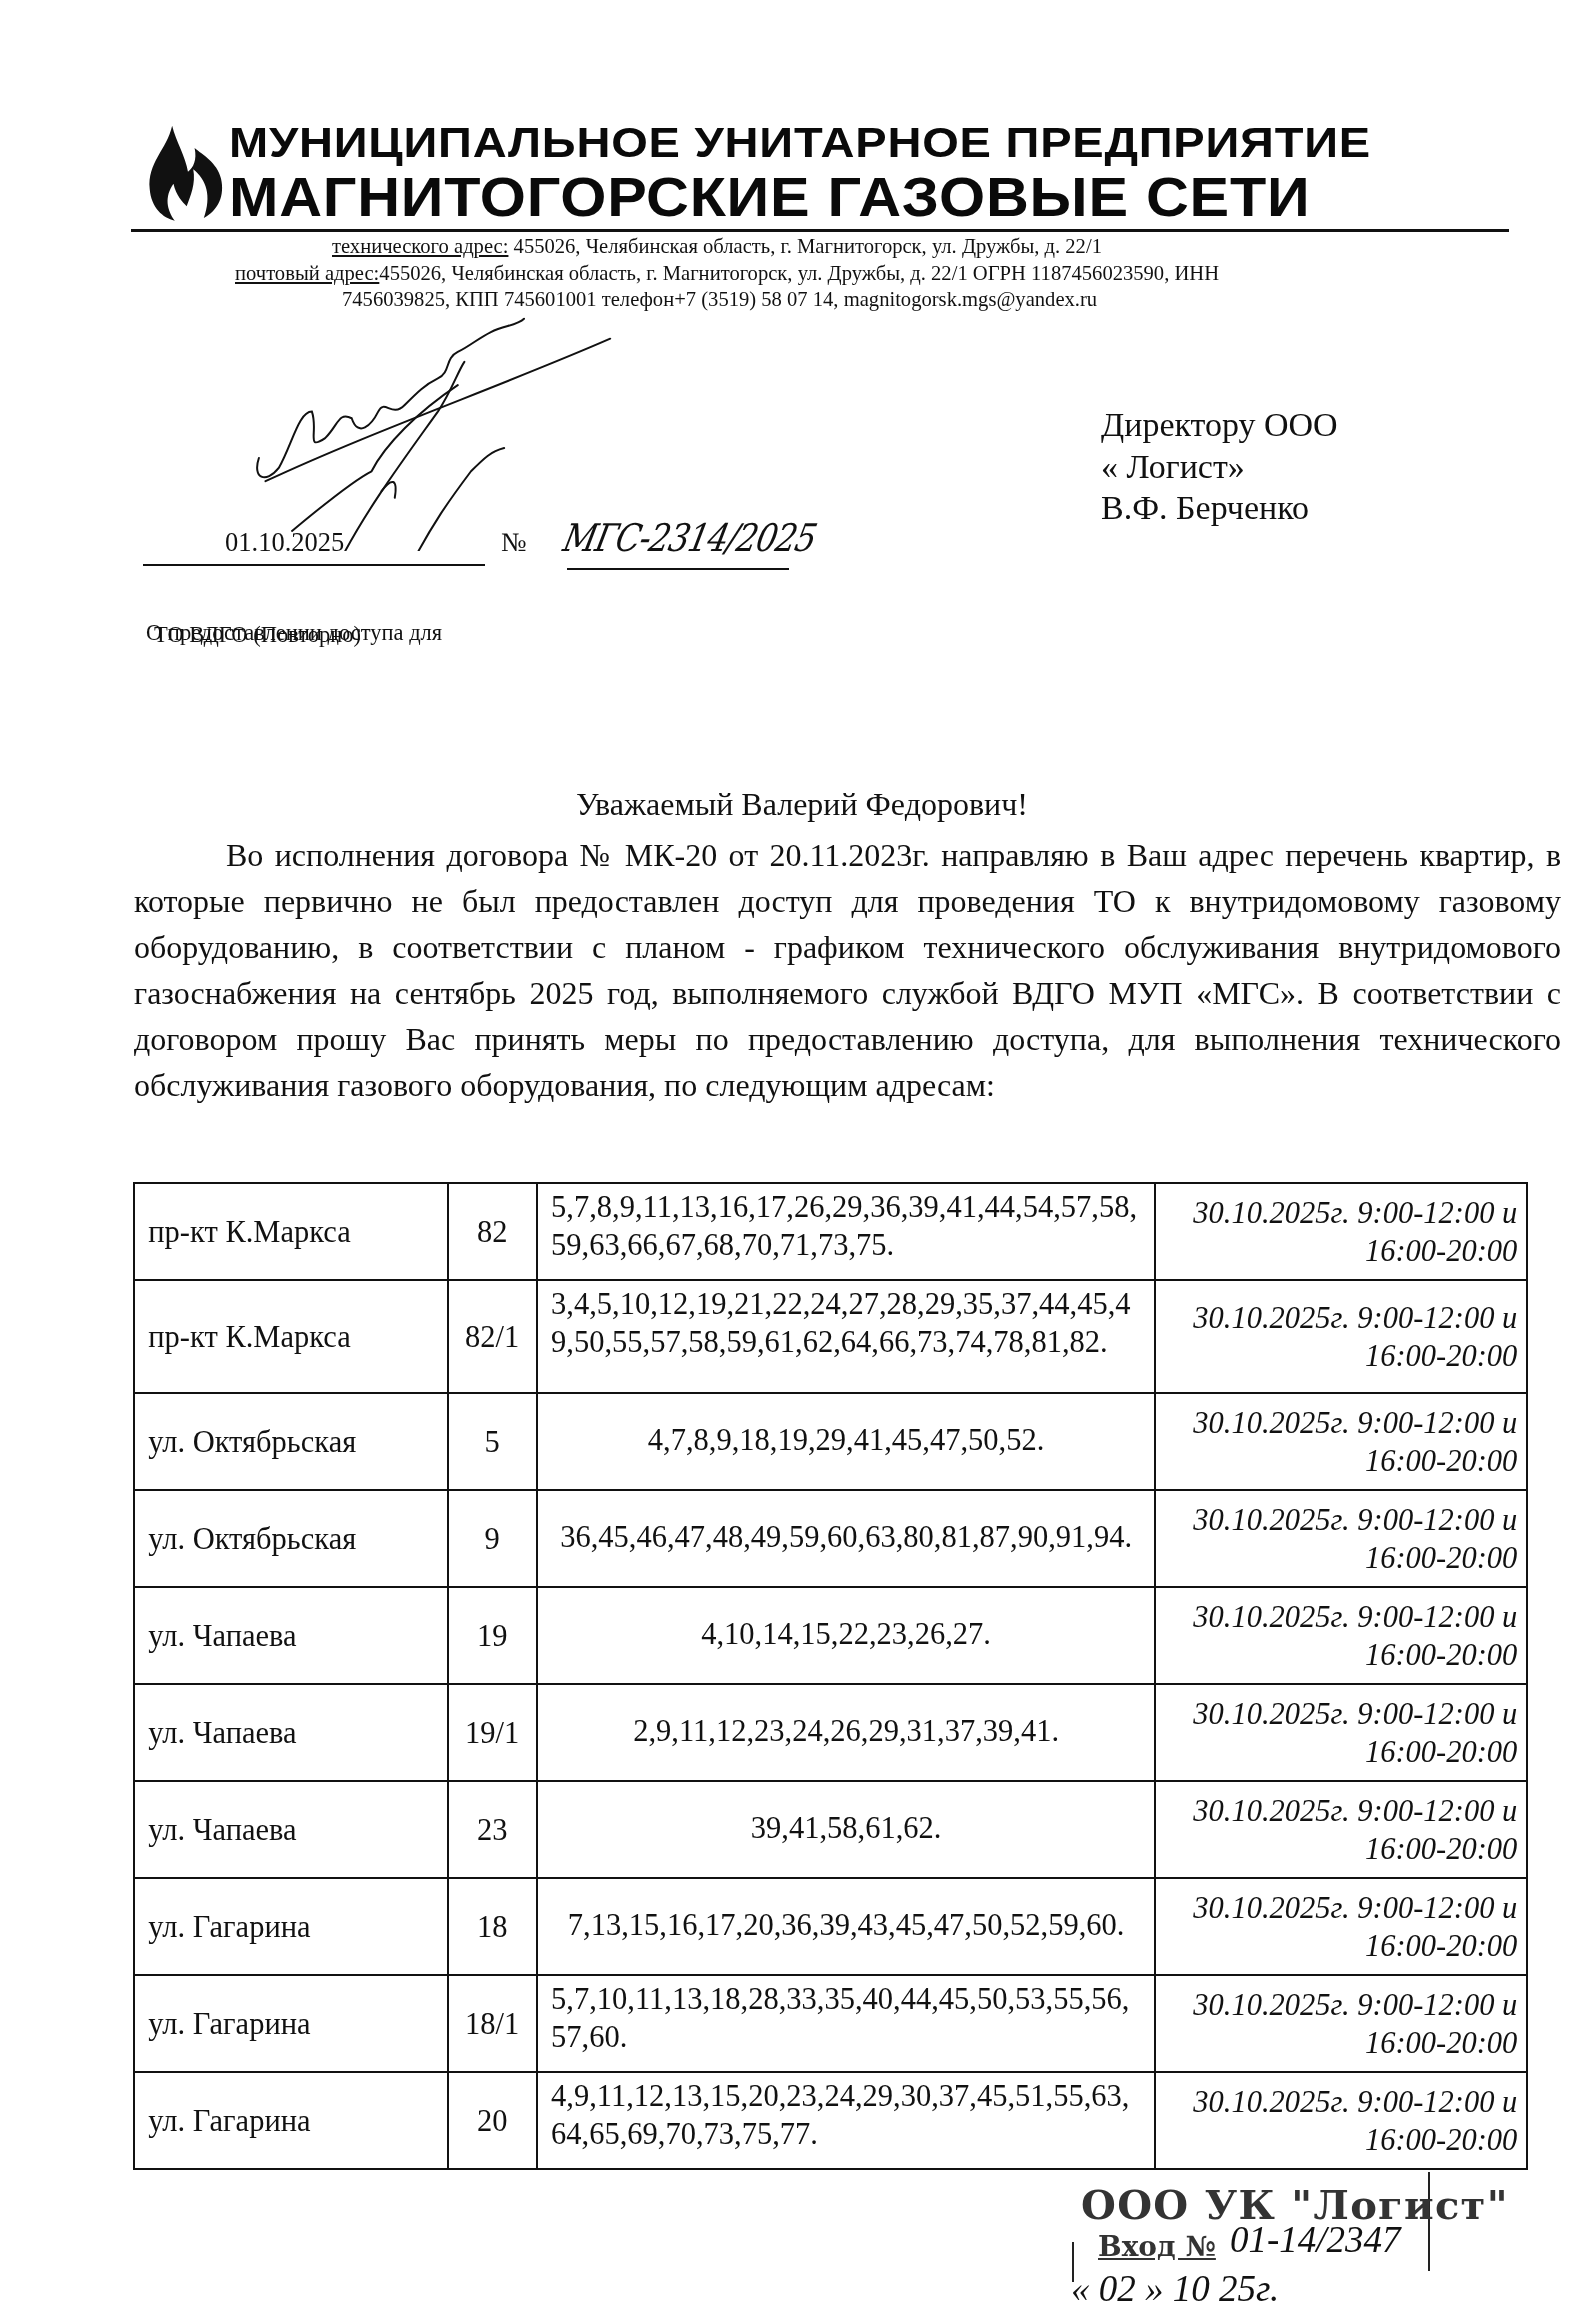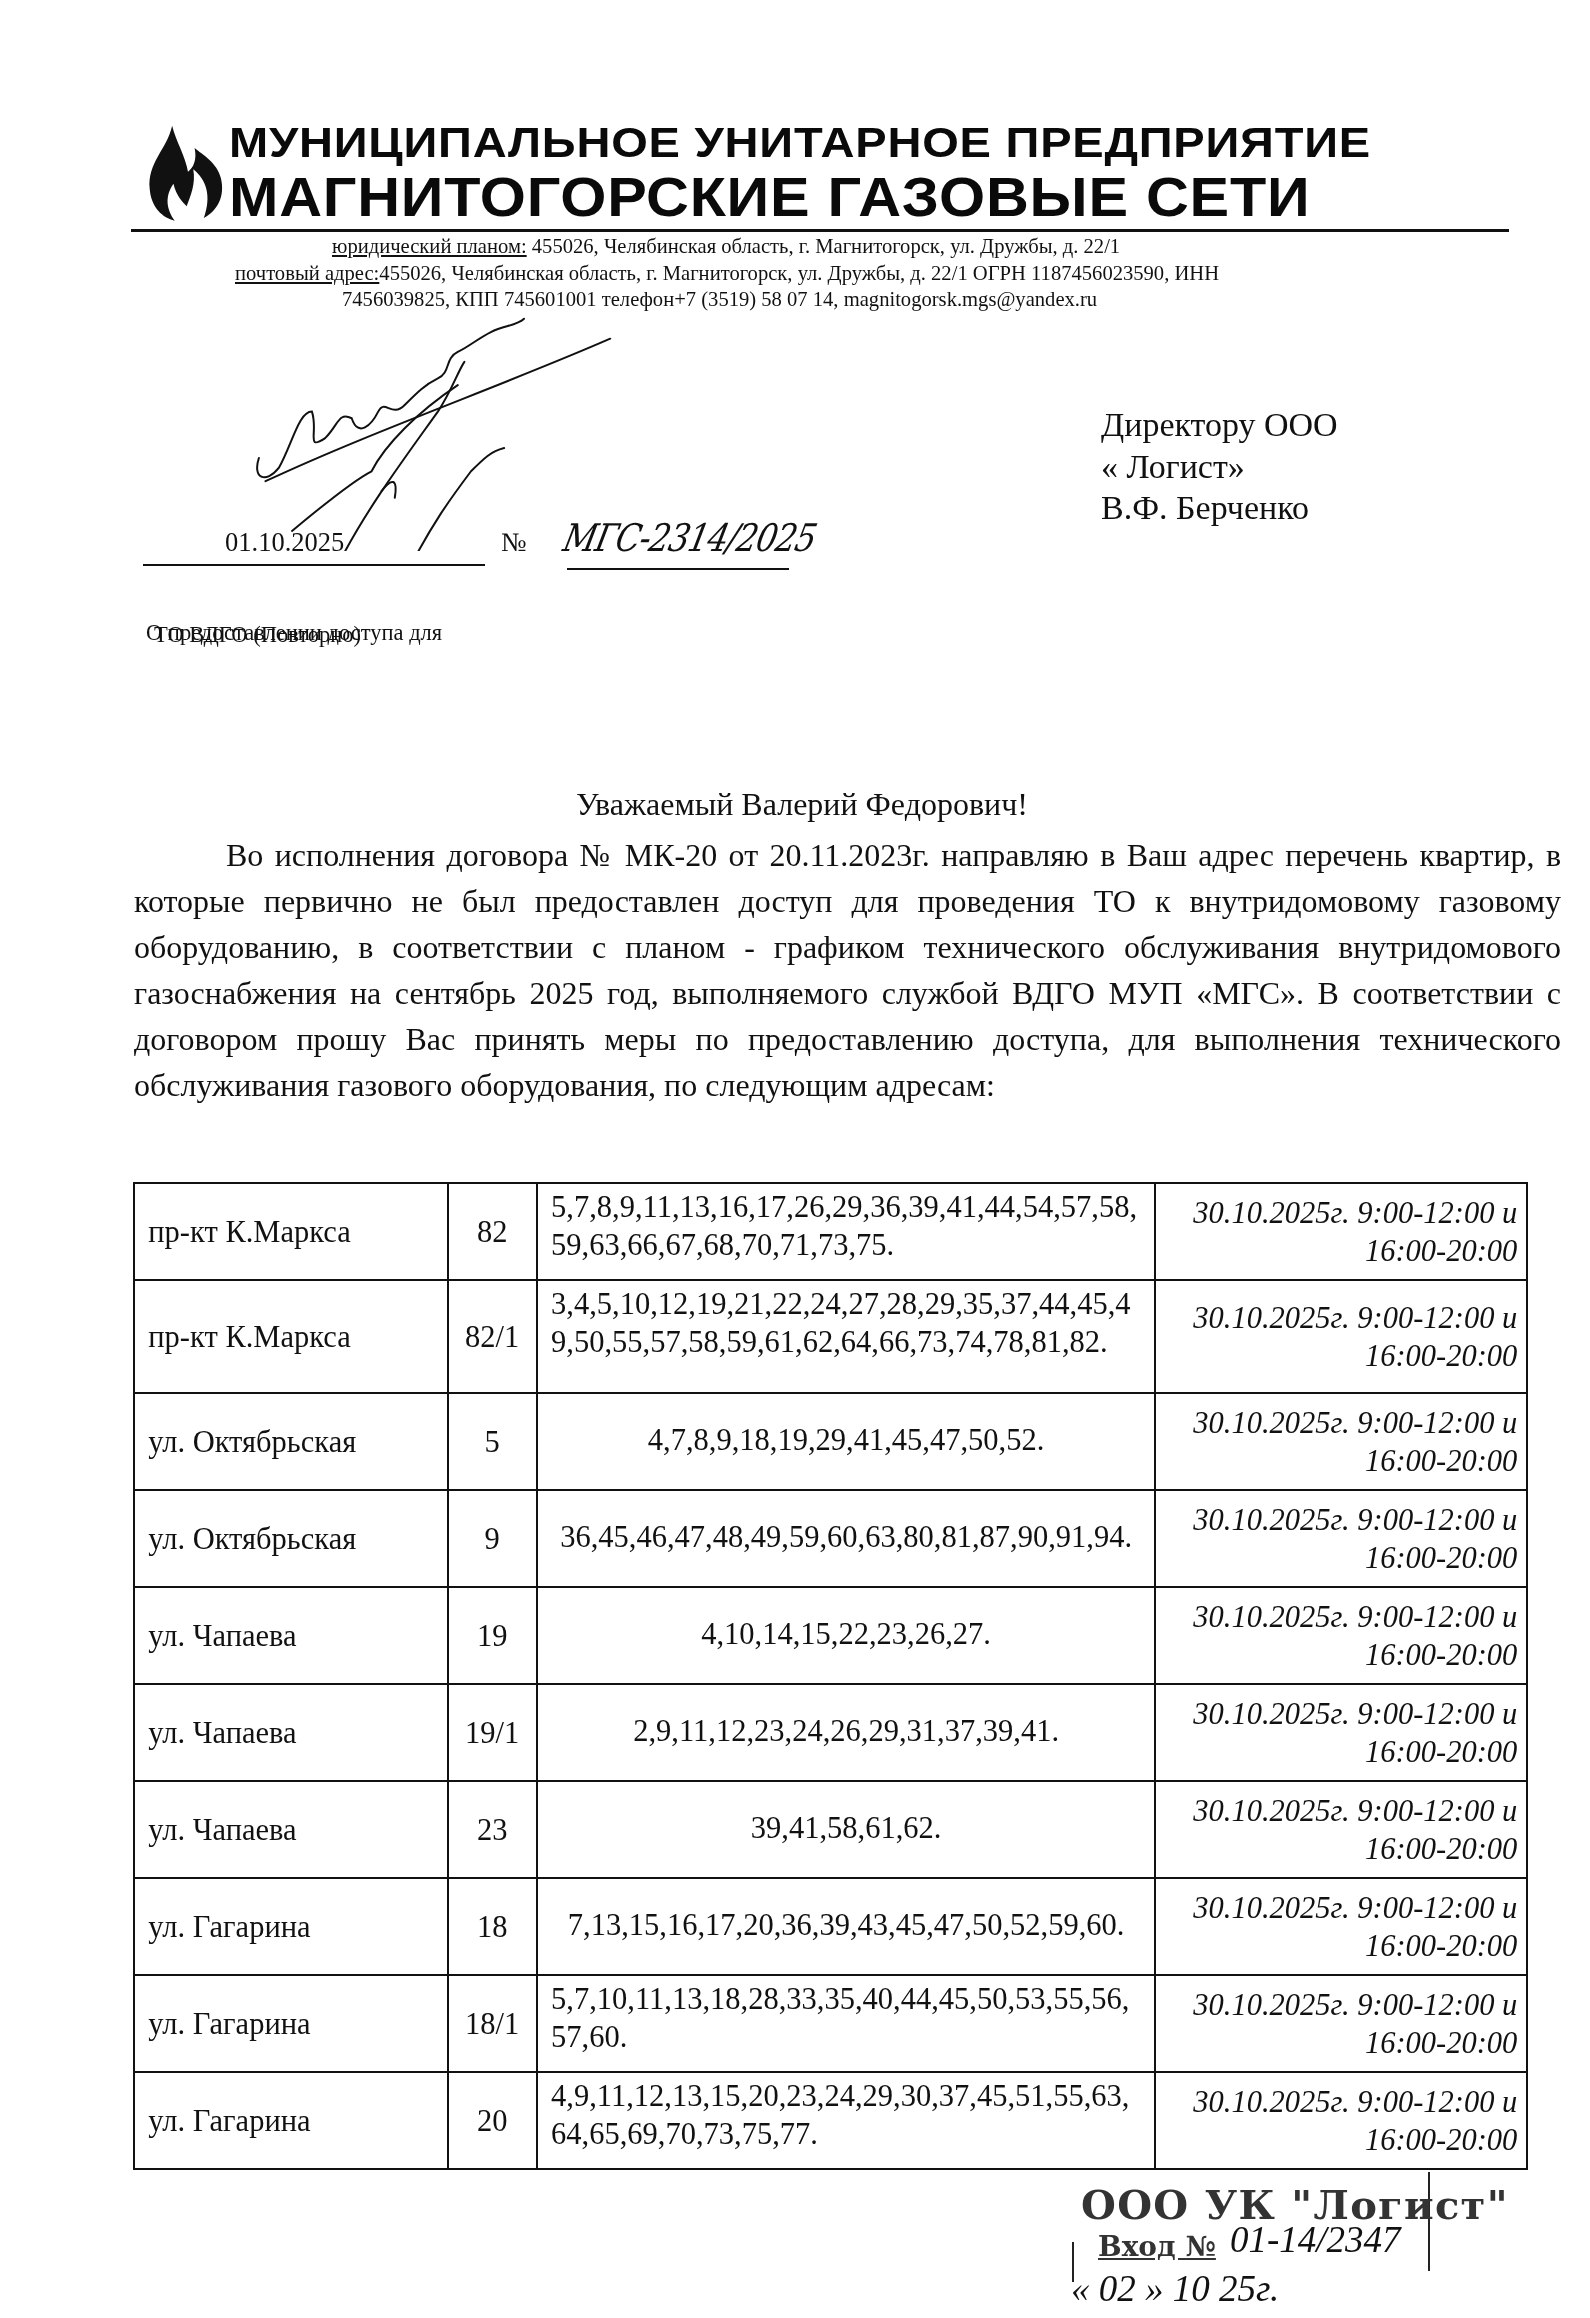--- a/index.html
+++ b/index.html
@@ -61,21 +61,21 @@
 </head>
 <body>
 
 <svg id="logo" class="abs" viewBox="0 0 118 150">
   <path d="M38 4 C30 40 0 60 4 100 C6 128 24 144 42 148 C30 132 26 112 40 92 C44 110 54 120 60 126 C66 110 74 92 70 70 C90 86 98 110 86 144 C108 132 118 110 112 84 C106 60 84 48 72 38 C76 56 70 68 62 74 C58 50 44 28 38 4 Z" fill="#111"></path>
 </svg>
 <div id="org1" class="abs org-line">МУНИЦИПАЛЬНОЕ УНИТАРНОЕ ПРЕДПРИЯТИЕ</div>
 <div id="org2" class="abs org-line">МАГНИТОГОРСКИЕ ГАЗОВЫЕ СЕТИ</div>
 <div id="hdr-rule" class="abs"></div>
 
-<div id="addr1" class="abs addr"><span class="ul">юридический планом:</span><span> 455026, Челябинская область, г. Магнитогорск, ул. Дружбы, д. 22/1</span></div>
+<div id="addr1" class="abs addr"><span class="ul">технического адрес:</span><span> 455026, Челябинская область, г. Магнитогорск, ул. Дружбы, д. 22/1</span></div>
 <div id="addr2" class="abs addr"><span class="ul">почтовый адрес:</span><span>455026, Челябинская область, г. Магнитогорск, ул. Дружбы, д. 22/1 ОГРН 1187456023590, ИНН</span></div>
 <div id="addr3" class="abs addr">7456039825, КПП 745601001 телефон+7 (3519) 58 07 14, magnitogorsk.mgs@yandex.ru</div>
 
 <svg id="sig" class="abs" viewBox="0 0 700 360" fill="none" stroke="#111" stroke-width="3" stroke-linecap="round">
   <path d="M30 220 C20 250 40 260 60 235 C80 200 90 150 110 150 C120 180 100 210 130 190 C150 170 150 150 170 160 C180 190 200 170 210 150 C220 130 230 160 250 140 C270 120 280 110 300 100 C320 90 310 70 330 60 C350 50 360 40 380 30 C400 20 420 20 430 10"></path>
   <path d="M40 255 C200 180 400 110 560 40"></path>
   <path d="M80 330 C140 280 180 250 200 240 C220 200 270 150 330 110"></path>
   <path d="M150 380 C190 300 250 220 300 150 C320 120 330 90 340 75"></path>
   <path d="M250 400 C290 320 320 280 350 240 C370 220 380 210 400 205"></path>
   <path d="M215 270 C230 250 240 250 235 280"></path>

